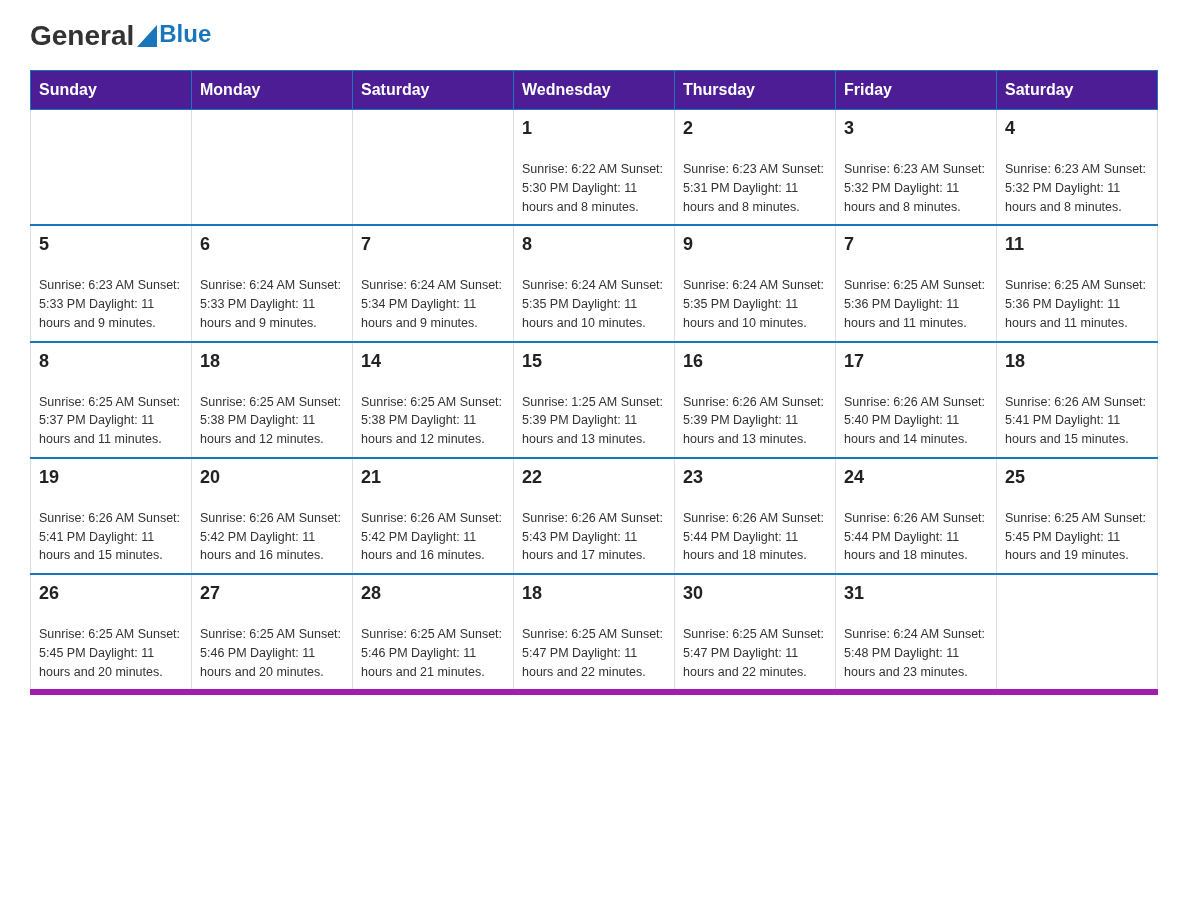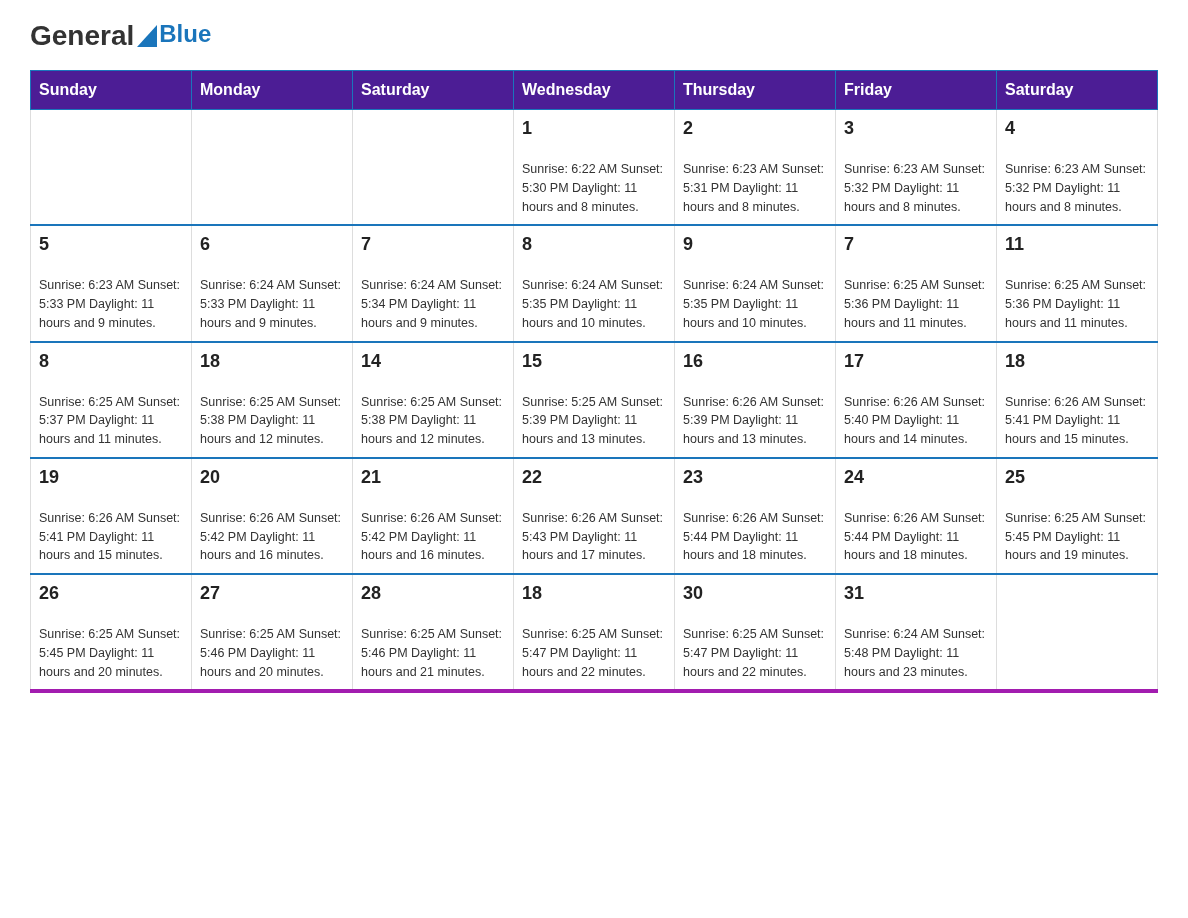--- a/index.html
+++ b/index.html
@@ -78,21 +78,21 @@
       display: block;
       margin-bottom: 4px;
     }
     .day-info {
       font-size: 12.5px;
       color: #333;
       line-height: 1.5;
       margin-top: 21px;
     }
     tbody tr:last-child {
-      border-bottom: 4px solid #a21caf;
+      border-bottom: 6px solid #a21caf;
     }
     .empty-cell {
       background: #fff;
     }
   </style>
 </head>
 <body>
 
 <div class="header">
   <div class="logo-wrapper">
@@ -210,21 +210,21 @@
 Daylight: 11 hours and 12 minutes.</div>
         </td>
         <td>
           <span class="day-number">14</span>
           <div class="day-info">Sunrise: 6:25 AM
 Sunset: 5:38 PM
 Daylight: 11 hours and 12 minutes.</div>
         </td>
         <td>
           <span class="day-number">15</span>
-          <div class="day-info">Sunrise: 5:25 AM
+          <div class="day-info">Sunrise: 1:25 AM
 Sunset: 5:39 PM
 Daylight: 11 hours and 13 minutes.</div>
         </td>
         <td>
           <span class="day-number">16</span>
           <div class="day-info">Sunrise: 6:26 AM
 Sunset: 5:39 PM
 Daylight: 11 hours and 13 minutes.</div>
         </td>
         <td>

